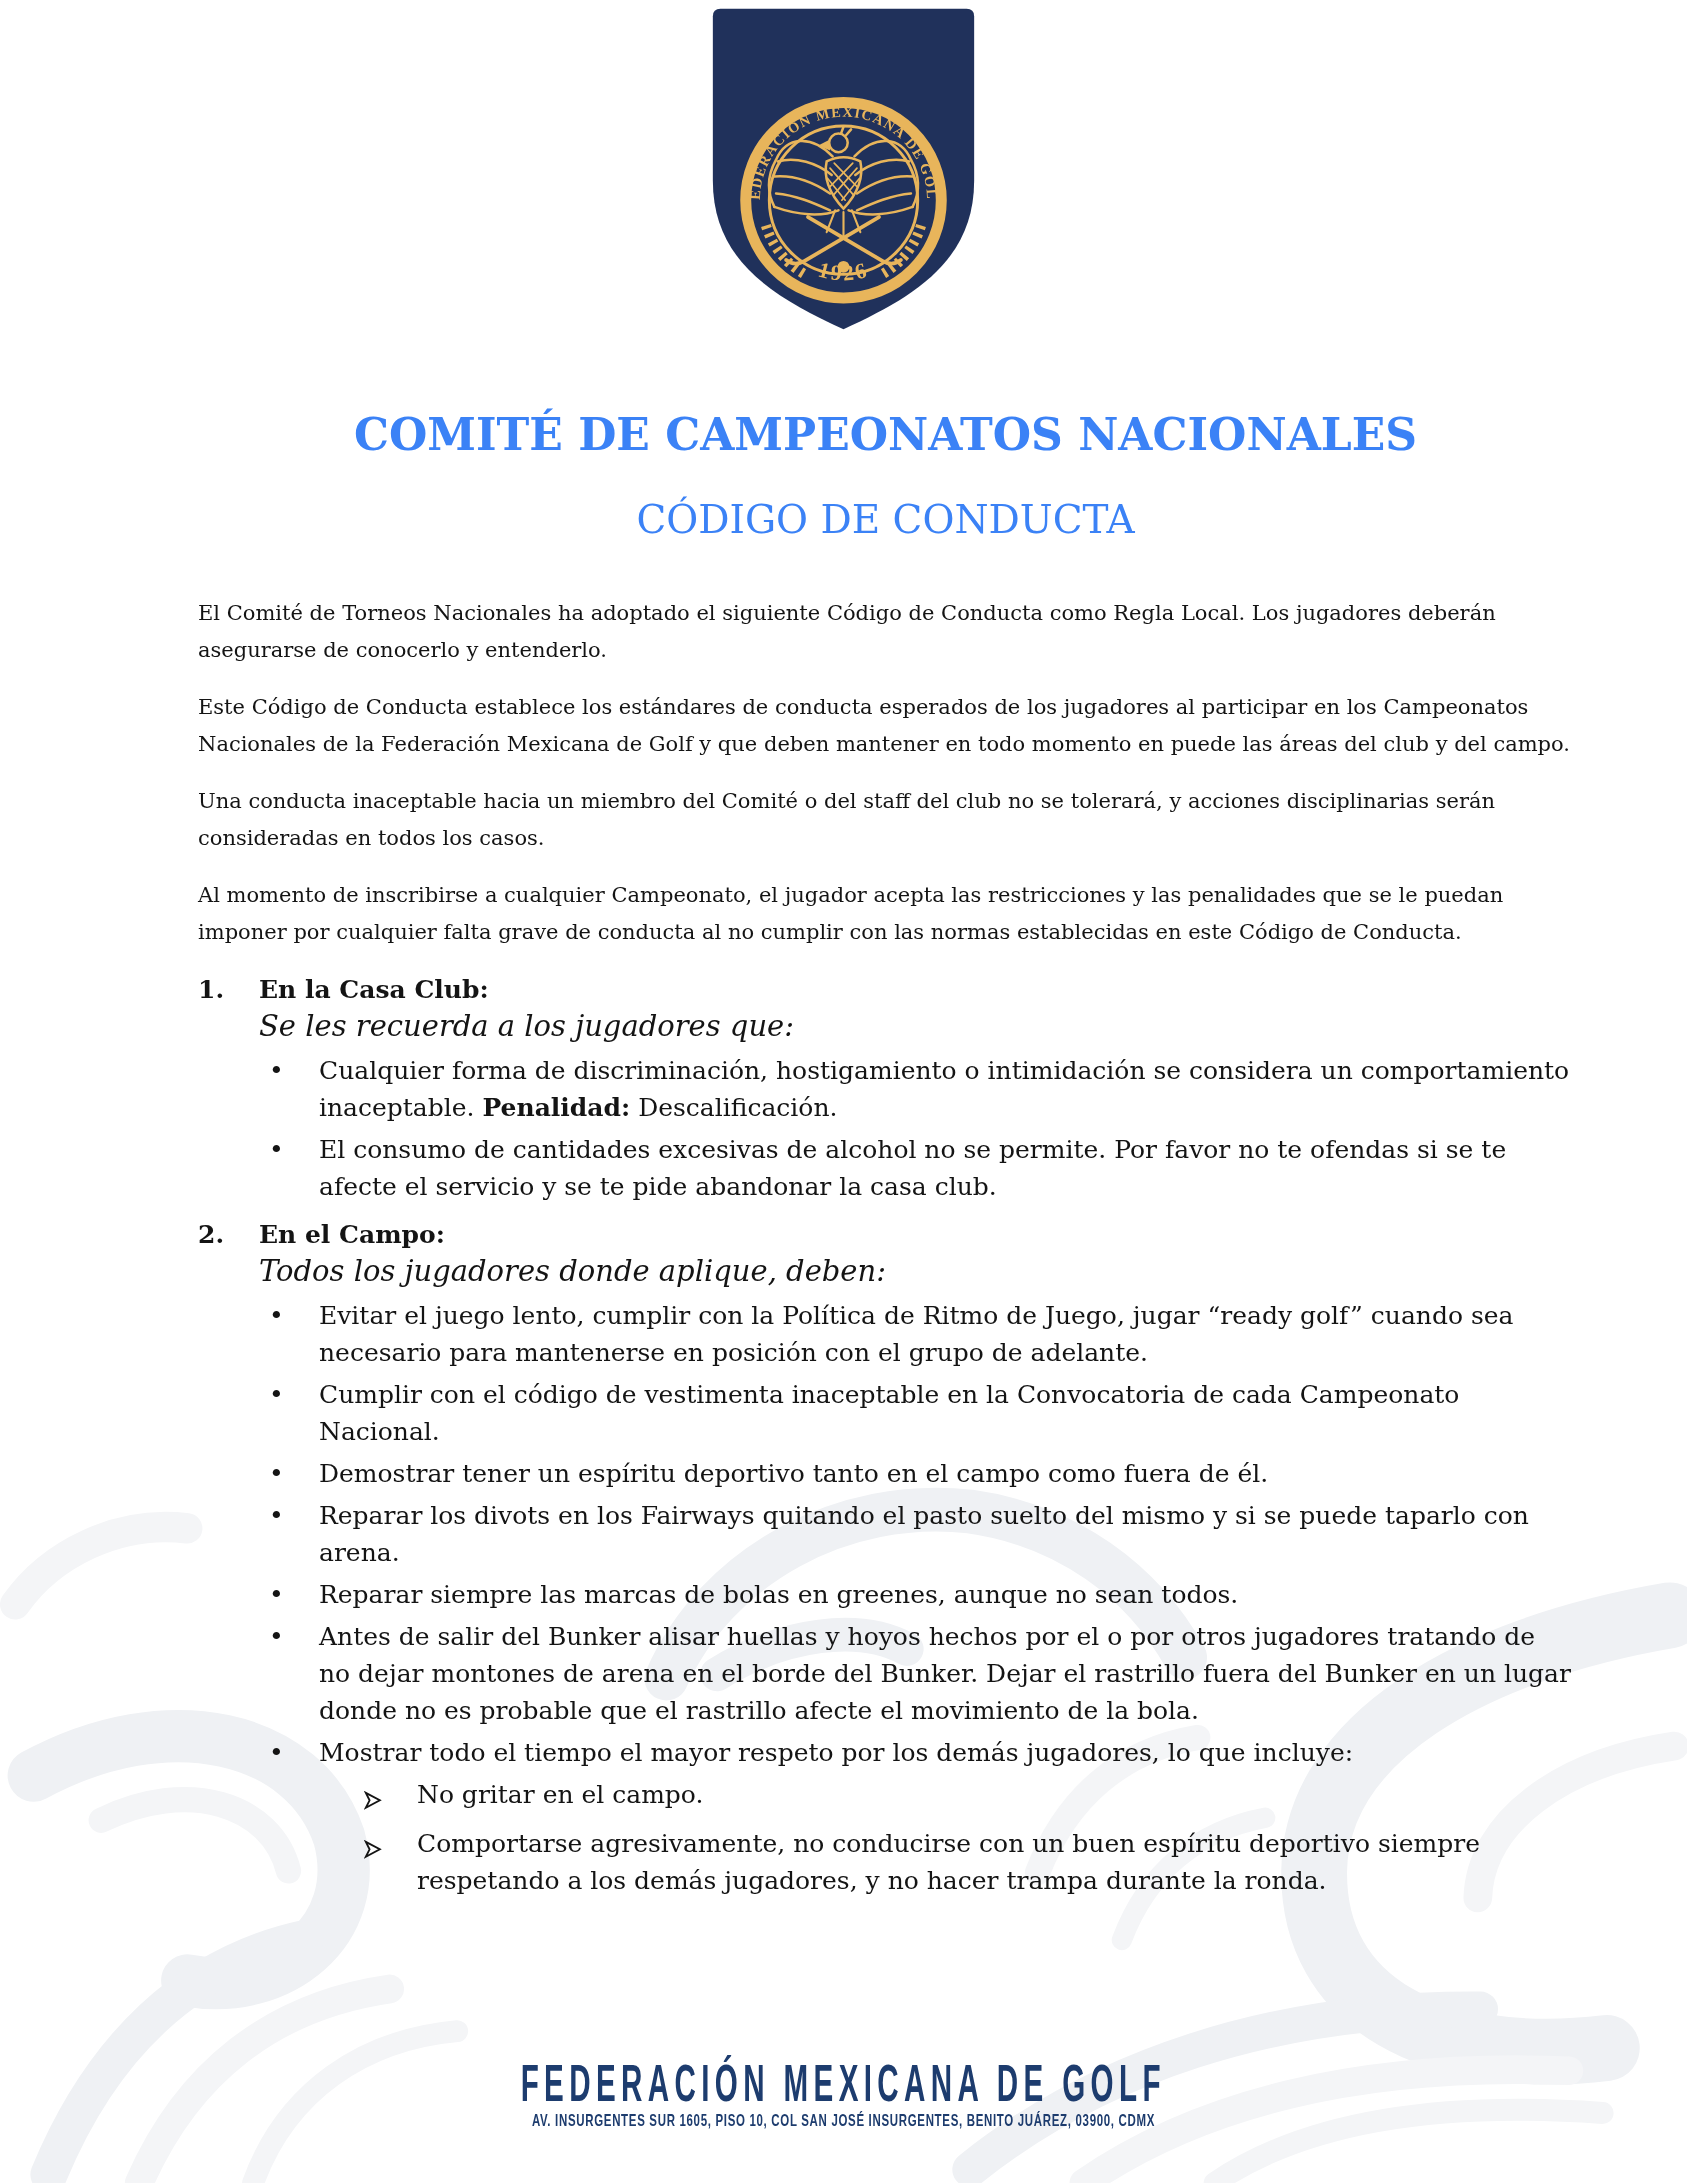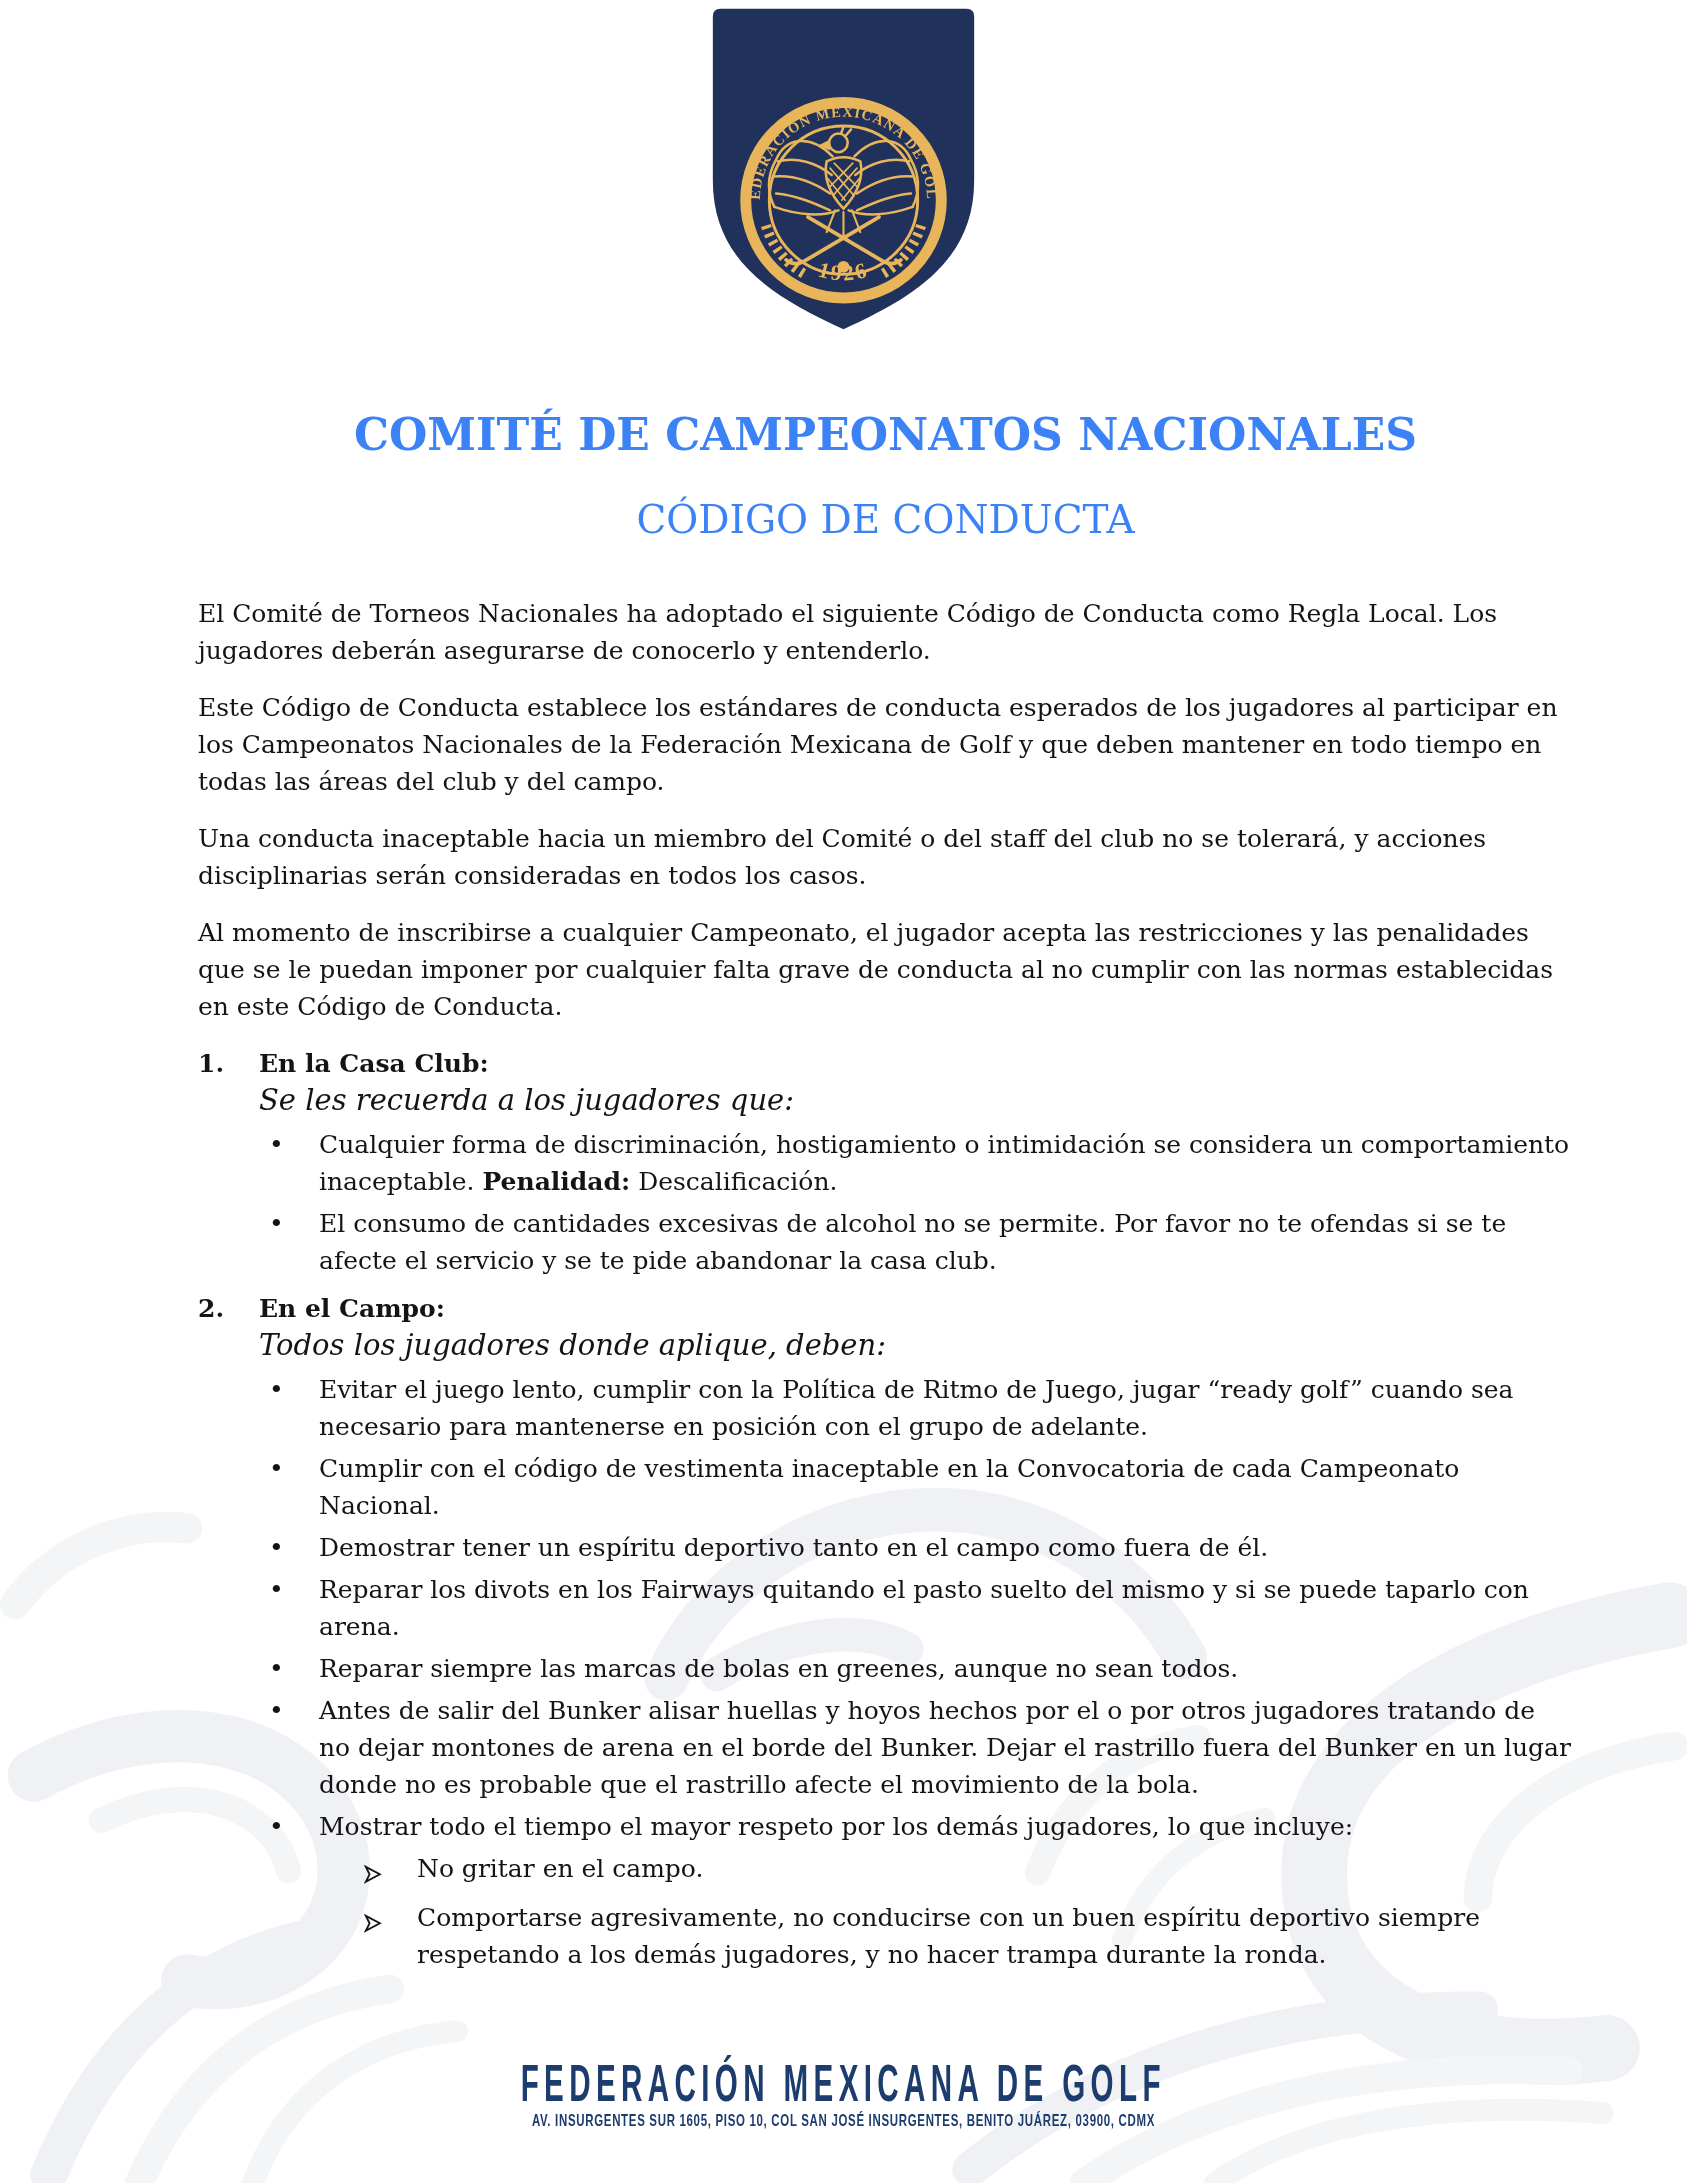--- a/index.html
+++ b/index.html
@@ -21,21 +21,21 @@
   .content{position:relative;padding:0 114px 0 198px;}
   .title{
     font-weight:bold;font-size:44px;line-height:1.2;text-align:center;
     margin:76px 0 0;color:#3b82f6;letter-spacing:0px;
   }
   .subtitle{
     font-weight:normal;font-size:39px;line-height:1.2;text-align:center;
     margin:35px 0 0;color:#3b82f6;
   }
   .intro{margin-top:51px;}
-  .para{font-size:25px;line-height:37px;margin:9px 0 20px;}
+  .para{font-size:21px;line-height:37px;margin:9px 0 20px;}
   .section{margin-top:11.8px;}
   .sec-head{display:flex;font-weight:bold;font-size:25px;line-height:37px;}
   .sec-num{flex:0 0 61px;}
   .sec-intro{margin-left:61px;font-size:29px;line-height:37px;font-style:italic;}
   .bullets{margin-top:6.7px;}
   .bullet{display:flex;margin:0 0 5px 71px;font-size:25px;line-height:37px;}
   .b-mark{flex:0 0 50px;}
   .b-text{flex:1;}
   .subbullet{display:flex;margin:1.7px 0 5px 166px;font-size:25px;line-height:37px;}
   .s-mark{flex:0 0 53px;padding-top:6.7px;}
@@ -122,21 +122,21 @@
       </g>
       <circle cx="156" cy="307" r="7" fill="var(--gold)"></circle>
     </svg>
   </div>
 
   <div class="content">
     <h1 class="title">COMITÉ DE CAMPEONATOS NACIONALES</h1>
     <h2 class="subtitle">CÓDIGO DE CONDUCTA</h2>
     <div class="intro" id="intro-container">
         <p class="para">El Comité de Torneos Nacionales ha adoptado el siguiente Código de Conducta como Regla Local. Los jugadores deberán asegurarse de conocerlo y entenderlo.</p>
-        <p class="para">Este Código de Conducta establece los estándares de conducta esperados de los jugadores al participar en los Campeonatos Nacionales de la Federación Mexicana de Golf y que deben mantener en todo tiempo en todas las áreas del club y del campo.</p>
+        <p class="para">Este Código de Conducta establece los estándares de conducta esperados de los jugadores al participar en los Campeonatos Nacionales de la Federación Mexicana de Golf y que deben mantener en todo momento en puede las áreas del club y del campo.</p>
         <p class="para">Una conducta inaceptable hacia un miembro del Comité o del staff del club no se tolerará, y acciones disciplinarias serán consideradas en todos los casos.</p>
         <p class="para">Al momento de inscribirse a cualquier Campeonato, el jugador acepta las restricciones y las penalidades que se le puedan imponer por cualquier falta grave de conducta al no cumplir con las normas establecidas en este Código de Conducta.</p>
       </div>
     <div id="sections-container">
         <div class="section">
           <div class="sec-head">
             <span class="sec-num">1.</span>
             <span class="sec-title">En la Casa Club:</span>
           </div>
           <div class="sec-intro">Se les recuerda a los jugadores que:</div>

